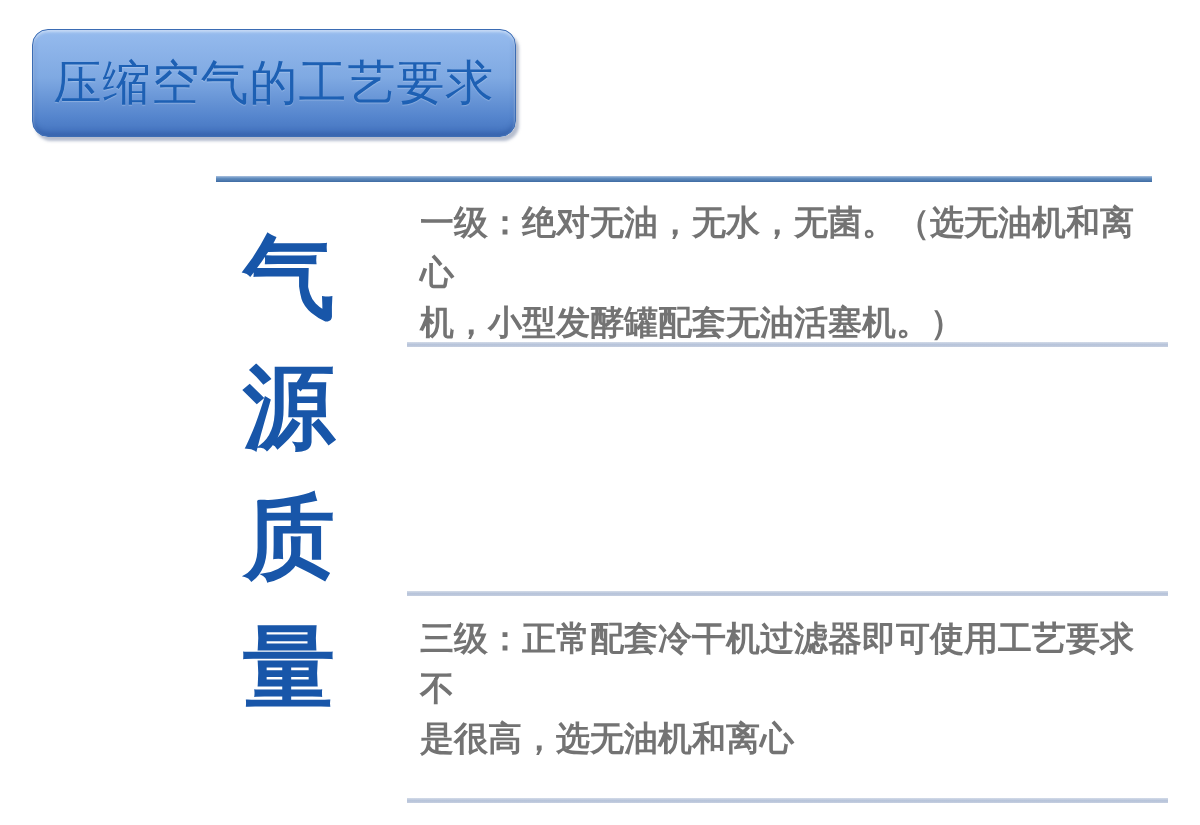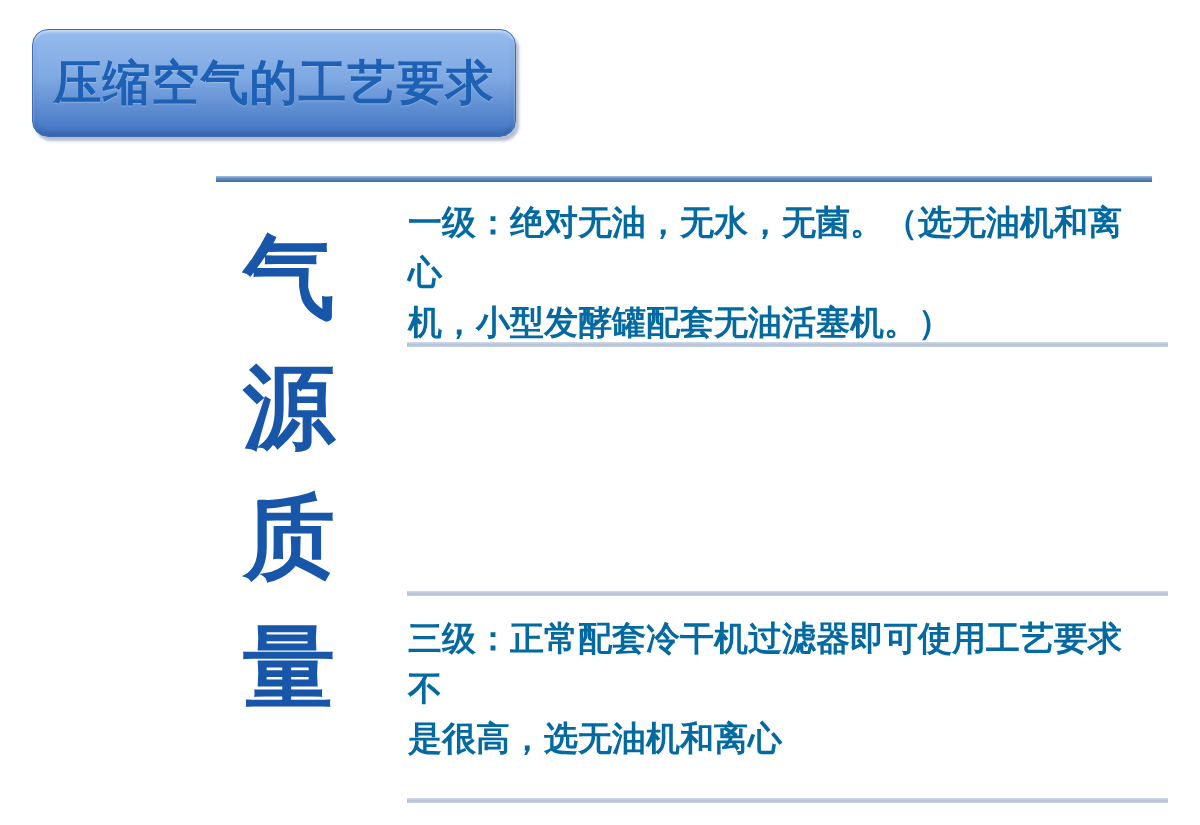--- a/index.html
+++ b/index.html
@@ -29,21 +29,21 @@
     box-shadow: 3px 4px 3px rgba(120, 135, 165, 0.55),
                 inset 0 2px 3px rgba(255, 255, 255, 0.5),
                 inset 0 -4px 5px rgba(30, 70, 140, 0.35);
     display: flex;
     align-items: center;
     justify-content: center;
   }
   .title-button .label {
     color: #1d60b4;
     font-size: 48px;
-    font-weight: 700;
+    font-weight: 400;
     letter-spacing: 1px;
     white-space: nowrap;
     text-shadow: 0 1px 1px rgba(255,255,255,0.25);
   }
 
   
   .top-rule {
     position: absolute;
     left: 216px;
     top: 176px;
@@ -62,23 +62,23 @@
     font-size: 92px;
     font-weight: 700;
     line-height: 130px;
     text-align: center;
     white-space: pre-line;
   }
 
   
   .section-text {
     position: absolute;
-    left: 408px;
+    left: 420px;
     width: 745px;
-    color: #0369a1;
+    color: #737373;
     font-size: 34px;
     font-weight: 700;
     line-height: 50px;
     white-space: pre-line;
   }
   .section-1 { top: 197px; }
   .section-2 { top: 380px; }
   .section-3 { top: 613px; }
 
   

